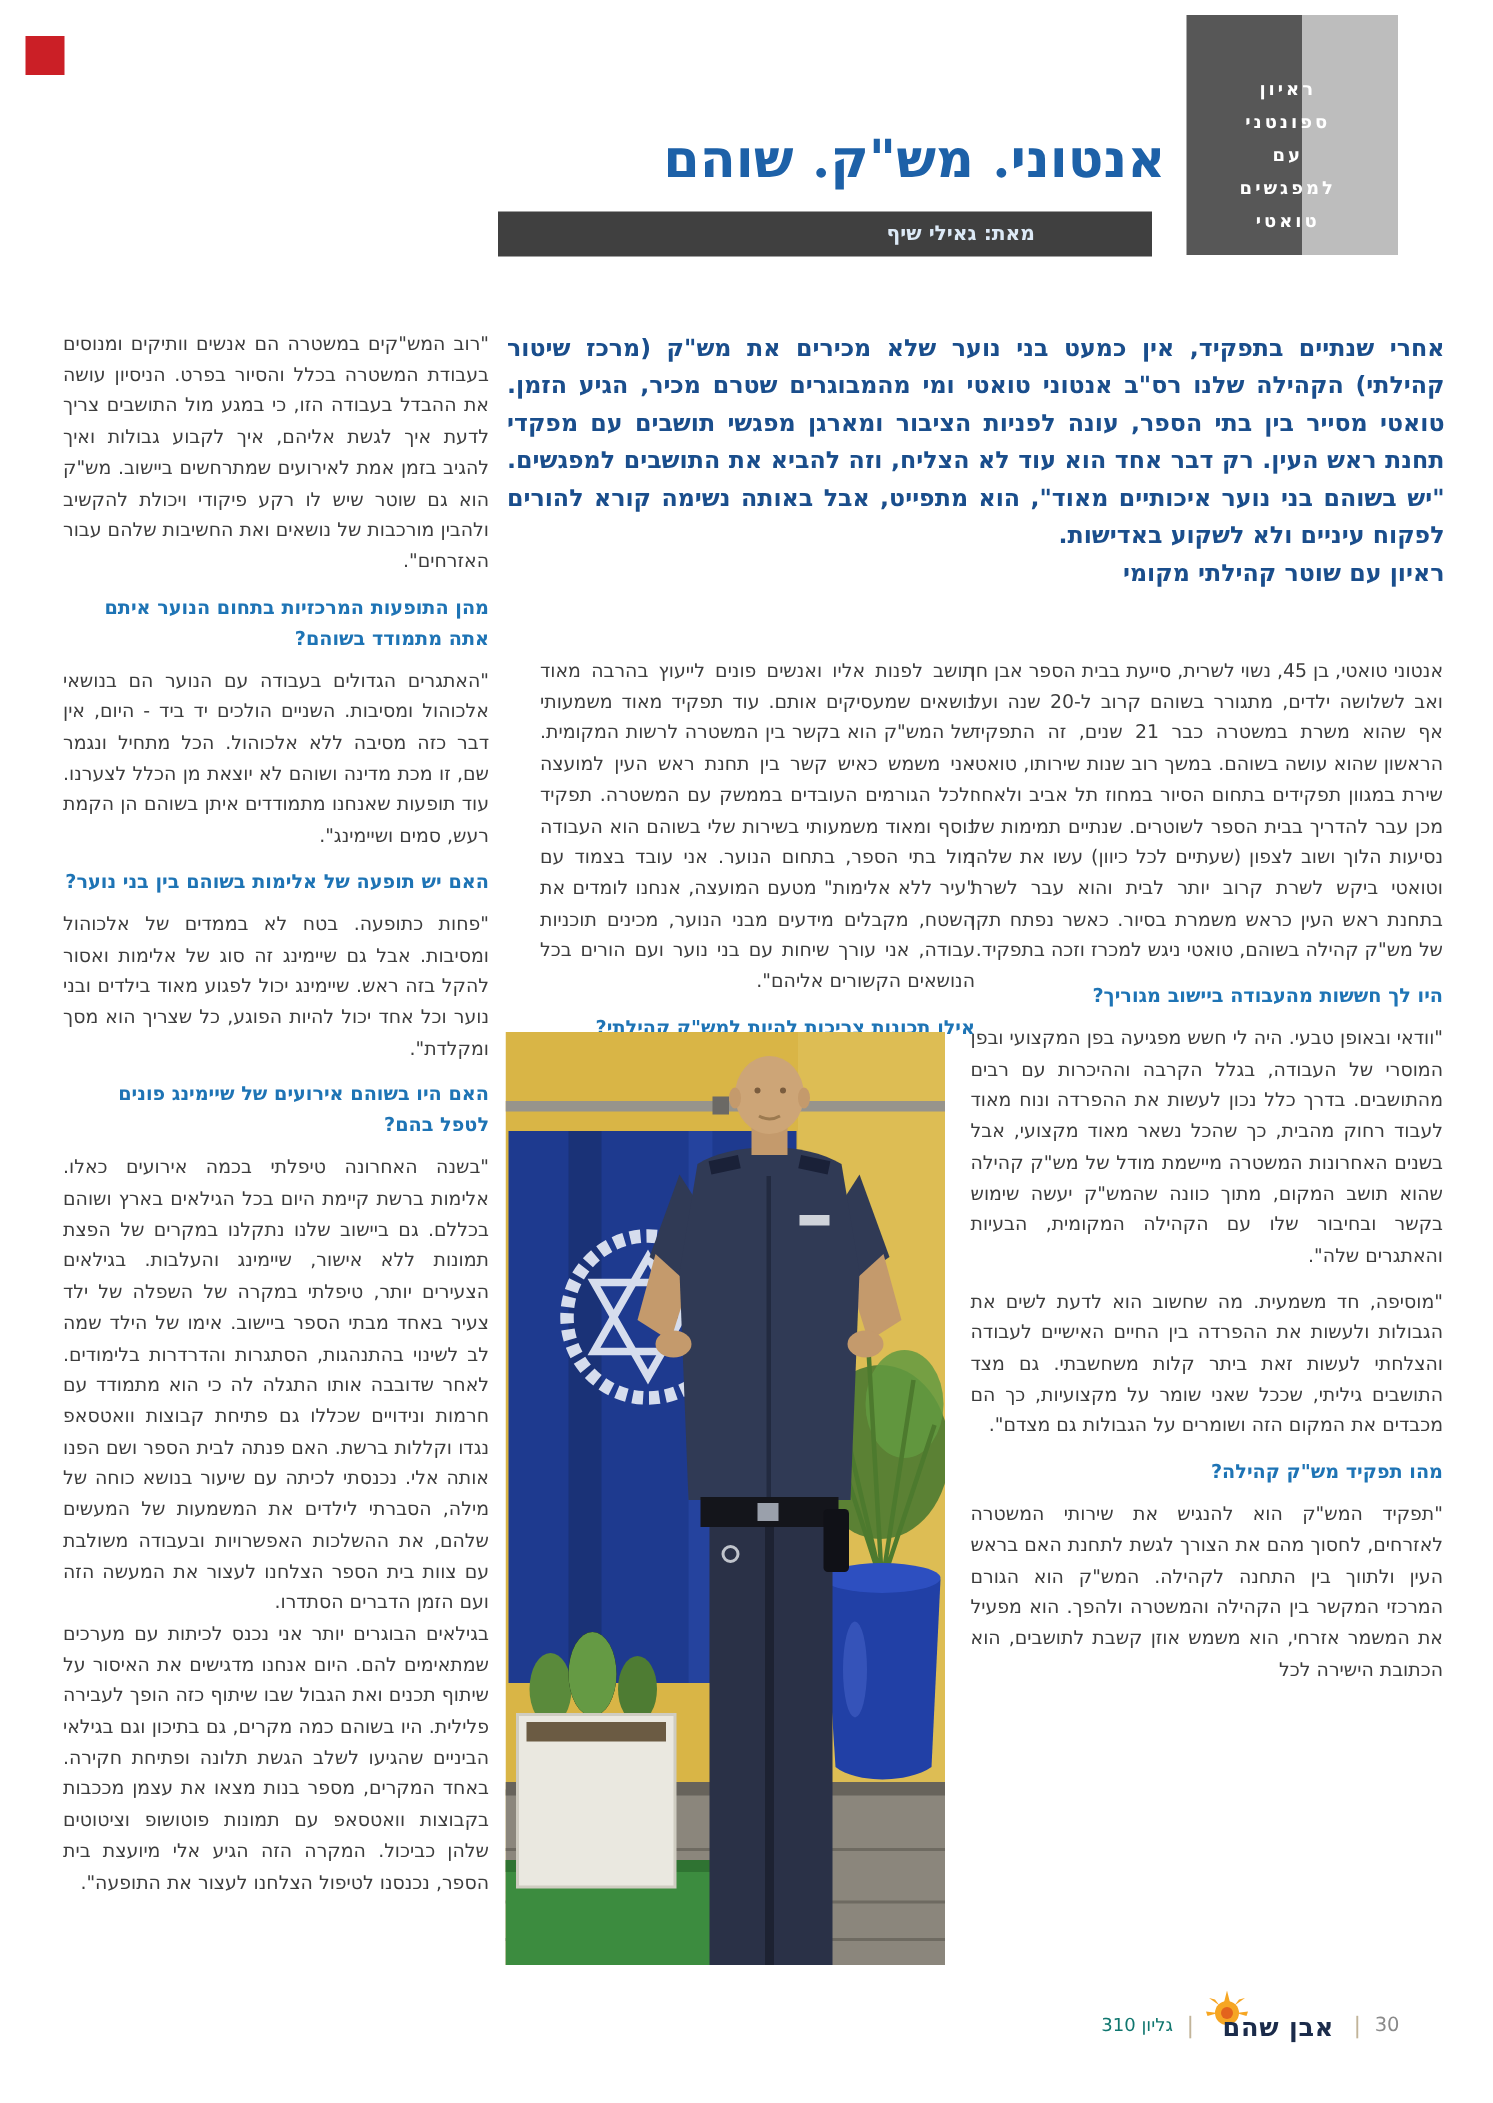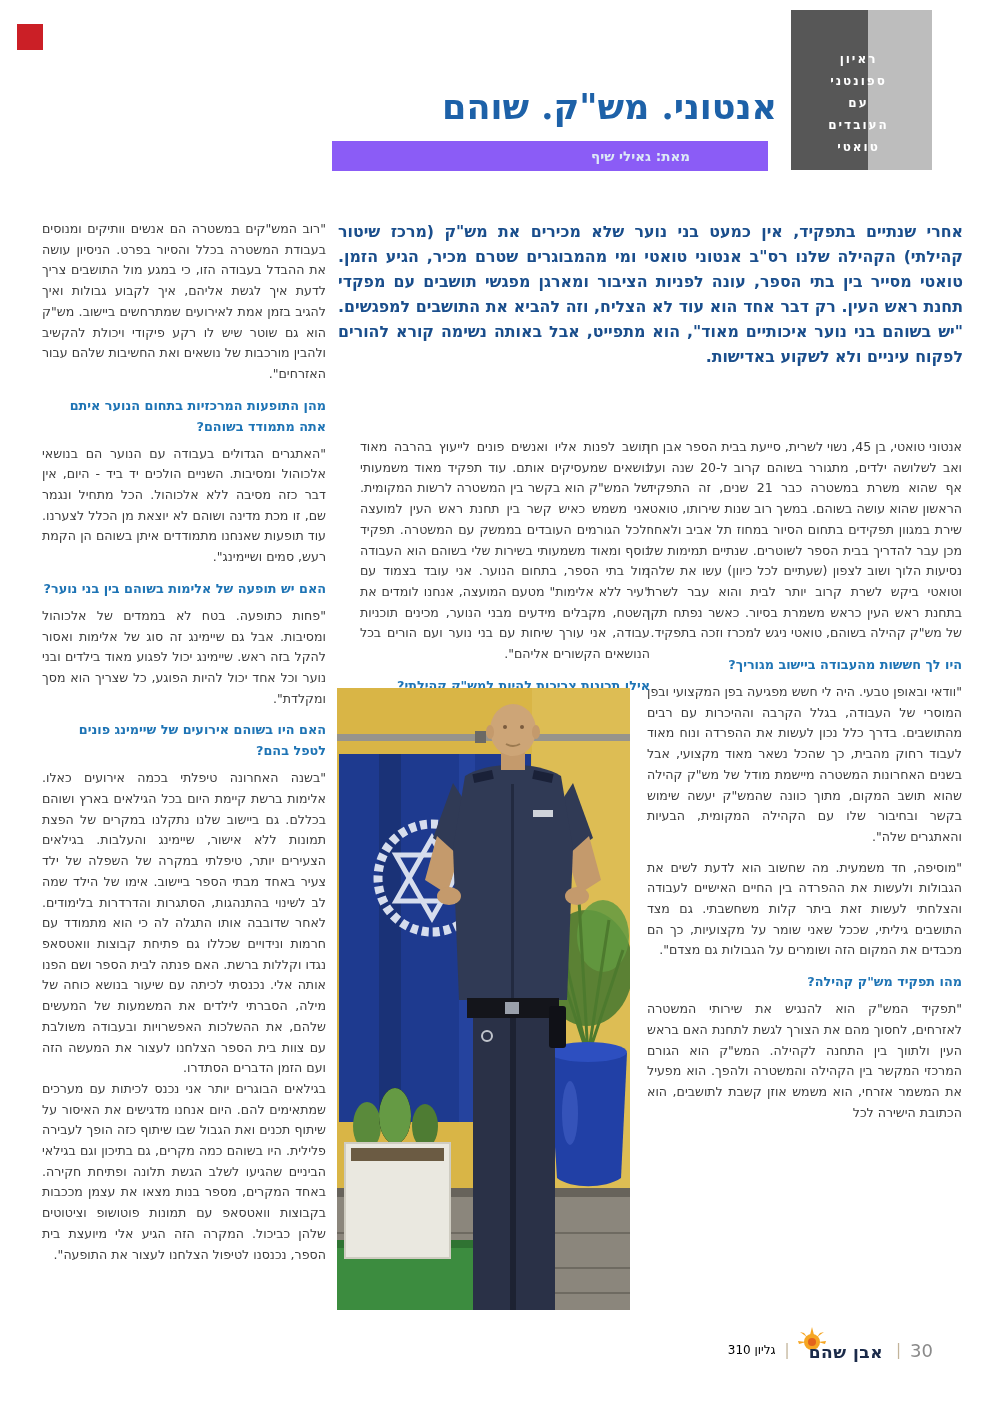--- a/index.html
+++ b/index.html
@@ -8,21 +8,21 @@
 
   
   .corner-square{position:absolute;left:17px;top:24px;width:26px;height:26px;background:#cb1f26;}
   .bar-dark{position:absolute;left:791px;top:10px;width:77px;height:160px;background:#575757;}
   .bar-light{position:absolute;left:868px;top:10px;width:64px;height:160px;background:#bdbdbd;}
   .side-label{position:absolute;left:795px;top:48px;width:127px;text-align:center;color:#ffffff;
       font-size:12px;font-weight:bold;line-height:22px;letter-spacing:2px;}
   .side-label div{white-space:nowrap;}
   .main-title{position:absolute;right:218px;top:86px;font-family:"DejaVu Serif","DejaVu Sans",serif;
       font-size:35px;font-weight:bold;color:#1d61a8;white-space:nowrap;}
-  .byline-bar{position:absolute;left:332px;top:141px;width:436px;height:30px;background:#8b5cf6;
+  .byline-bar{position:absolute;left:332px;top:141px;width:436px;height:30px;background:#404040;
       display:flex;align-items:center;justify-content:flex-start;}
   .byline-bar span{padding-right:0;margin-right:78px;color:#dce9f6;font-size:13.5px;font-weight:bold;}
 
   
   .intro{position:absolute;left:338px;top:219px;width:625px;color:#1a4e8c;font-weight:bold;
       font-size:15.8px;line-height:25px;text-align:justify;text-align-last:right;}
   .intro .tail{display:block;}
 
   
   .col{position:absolute;font-size:12.6px;line-height:20.7px;color:#3d3d3d;text-align:justify;text-align-last:right;}
@@ -32,51 +32,52 @@
   .body-para{margin:0 0 10px 0;white-space:pre-line;}
   .q-heading{color:#1e74b5;font-weight:bold;font-size:12.8px;line-height:21px;margin:10px 0 7px 0;
       text-align:right;text-align-last:right;}
 
   
   .photo{position:absolute;left:337px;top:688px;width:293px;height:622px;}
   .photo svg{display:block;width:100%;height:100%;}
 
   
   .footer{position:absolute;top:1336px;right:62px;display:flex;align-items:center;gap:9px;direction:rtl;}
-  .footer .pageno{color:#8a8a8a;font-size:18px;}
+  .footer .pageno{color:#8a8a8a;font-size:13px;}
   .footer .divider{color:#c2b49a;font-size:15px;line-height:1;}
   .footer .logo{position:relative;padding:6px 4px 2px 10px;}
   .footer .logo .logo-text{position:relative;z-index:2;font-weight:bold;font-size:17px;color:#1b2b4a;letter-spacing:.5px;}
   .footer .logo .sun{position:absolute;left:-2px;top:-9px;z-index:1;}
-  .footer .issue{color:#000000;font-size:12px;white-space:nowrap;}
+  .footer .issue{color:#0f766e;font-size:12px;white-space:nowrap;}
 </style>
 </head>
 <body>
 
 <div class="page">
 
   <div class="corner-square"></div>
 
   <div class="bar-dark"></div>
   <div class="bar-light"></div>
   <div class="side-label">
       <div>ראיון</div>
       <div>ספונטני</div>
       <div>עם</div>
-      <div>העובדים</div>
+      <div>למפגשים</div>
       <div>טואטי</div>
     </div>
 
   <div class="main-title">אנטוני. מש"ק. שוהם</div>
   <div class="byline-bar">
     <span>מאת: גאילי שיף</span>
   </div>
 
   <div class="intro">
     <span>אחרי שנתיים בתפקיד, אין כמעט בני נוער שלא מכירים את מש"ק (מרכז שיטור קהילתי) הקהילה שלנו רס"ב אנטוני טואטי ומי מהמבוגרים שטרם מכיר, הגיע הזמן. טואטי מסייר בין בתי הספר, עונה לפניות הציבור ומארגן מפגשי תושבים עם מפקדי תחנת ראש העין. רק דבר אחד הוא עוד לא הצליח, וזה להביא את התושבים למפגשים. "יש בשוהם בני נוער איכותיים מאוד", הוא מתפייט, אבל באותה נשימה קורא להורים לפקוח עיניים ולא לשקוע באדישות.</span>
+    <span class="tail">ראיון עם שוטר קהילתי מקומי</span>
   </div>
 
   <div class="col col-right">
       <div class="body-para">אנטוני טואטי, בן 45, נשוי לשרית, סייעת בבית הספר אבן חן ואב לשלושה ילדים, מתגורר בשוהם קרוב ל-20 שנה ועל אף שהוא משרת במשטרה כבר 21 שנים, זה התפקיד הראשון שהוא עושה בשוהם. במשך רוב שנות שירותו, טואטי שירת במגוון תפקידים בתחום הסיור במחוז תל אביב ולאחר מכן עבר להדריך בבית הספר לשוטרים. שנתיים תמימות של נסיעות הלוך ושוב לצפון (שעתיים לכל כיוון) עשו את שלהן וטואטי ביקש לשרת קרוב יותר לבית והוא עבר לשרת בתחנת ראש העין כראש משמרת בסיור. כאשר נפתח תקן של מש"ק קהילה בשוהם, טואטי ניגש למכרז וזכה בתפקיד.</div>
       <div class="q-heading">היו לך חששות מהעבודה ביישוב מגוריך?</div>
       <div class="body-para">"וודאי ובאופן טבעי. היה לי חשש מפגיעה בפן המקצועי ובפן המוסרי של העבודה, בגלל הקרבה וההיכרות עם רבים מהתושבים. בדרך כלל נכון לעשות את ההפרדה ונוח מאוד לעבוד רחוק מהבית, כך שהכל נשאר מאוד מקצועי, אבל בשנים האחרונות המשטרה מיישמת מודל של מש"ק קהילה שהוא תושב המקום, מתוך כוונה שהמש"ק יעשה שימוש בקשר ובחיבור שלו עם הקהילה המקומית, הבעיות והאתגרים שלה".</div>
       <div class="body-para">"מוסיפה, חד משמעית. מה שחשוב הוא לדעת לשים את הגבולות ולעשות את ההפרדה בין החיים האישיים לעבודה והצלחתי לעשות זאת ביתר קלות משחשבתי. גם מצד התושבים גיליתי, שככל שאני שומר על מקצועיות, כך הם מכבדים את המקום הזה ושומרים על הגבולות גם מצדם".</div>
       <div class="q-heading">מהו תפקיד מש"ק קהילה?</div>
       <div class="body-para">"תפקיד המש"ק הוא להנגיש את שירותי המשטרה לאזרחים, לחסוך מהם את הצורך לגשת לתחנת האם בראש העין ולתווך בין התחנה לקהילה. המש"ק הוא הגורם המרכזי המקשר בין הקהילה והמשטרה ולהפך. הוא מפעיל את המשמר אזרחי, הוא משמש אוזן קשבת לתושבים, הוא הכתובת הישירה לכל</div>
     </div>

